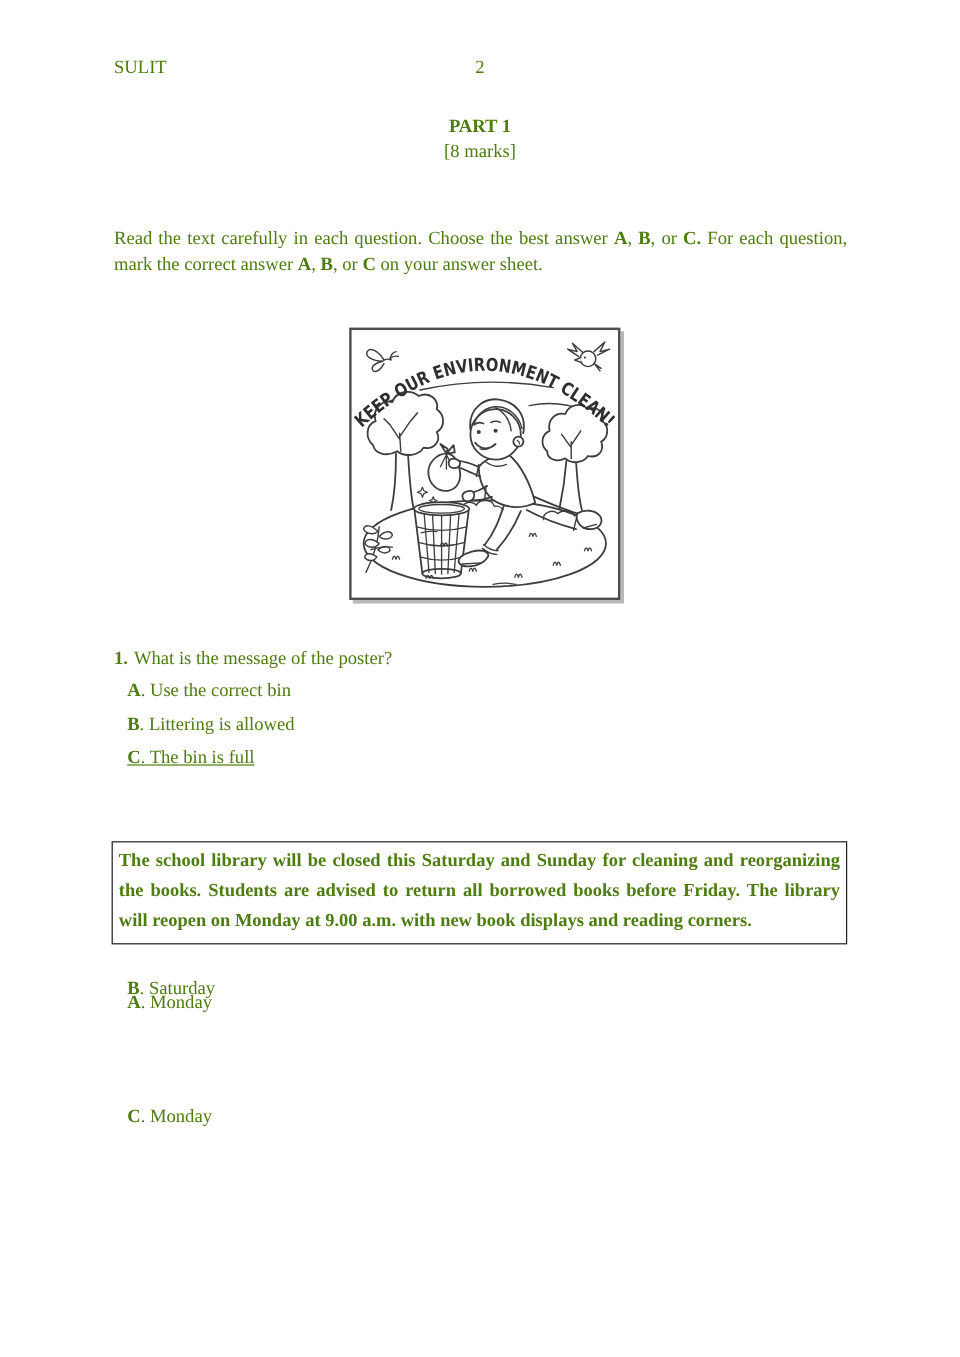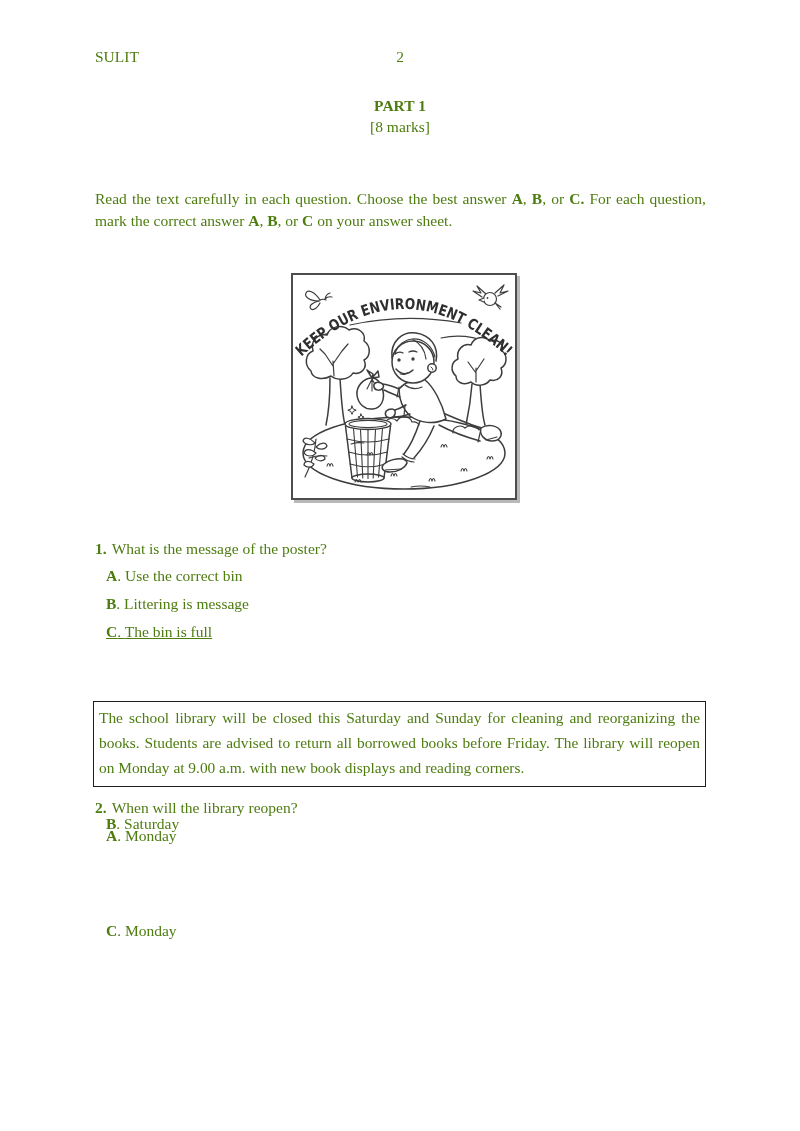--- a/index.html
+++ b/index.html
@@ -35,21 +35,21 @@
   .q-line{left:95px;line-height:20px;}
   .q-num{font-weight:bold;}
   .q-text{margin-left:5px;}
   .opt-line{left:106px;line-height:20px;}
   .opt-letter{font-weight:bold;}
 
   
   .reading-box{
     top:701px;left:93px;width:601px;
     border:1.5px solid #1d1d1d;padding:3px 5px 6px 5px;
-    line-height:25px;text-align:justify;font-size:15.4px;
+    line-height:25px;text-align:justify;font-size:15.4px;font-weight:bold;
   }
 
   
   .q1{top:539px;} .q1a{top:566px;} .q1b{top:594px;} .q1c{top:622px;text-decoration:underline;}
   .q2{top:798px;} .q2a{top:826px;} .q2b{top:814px;} .q2c{top:882px;margin-top:39px;}
 </style>
 </head>
 <body>
 
 <div class="page">
@@ -181,23 +181,22 @@
           <path d="M74 180 q1.5 -5 3 0 q1.5 -5 3 0"></path>
           <path d="M148 172 q1.5 -5 3 0 q1.5 -5 3 0"></path>
           <path d="M 16 183 q 9 -3 18 -2 M 118 212 q 10 -2 19 0 M 58 169 q 7 -2 13 -1"></path>
         </g>
       </g>
     </svg>
   </div>
 
   <div class="abs q-line q1"><span class="q-num">1.</span><span class="q-text">What is the message of the poster?</span></div>
   <div class="abs opt-line q1a"><span class="opt-letter">A</span><span>. </span><span>Use the correct bin</span></div>
-  <div class="abs opt-line q1b"><span class="opt-letter">B</span><span>. </span><span>Littering is message</span></div>
+  <div class="abs opt-line q1b"><span class="opt-letter">B</span><span>. </span><span>Littering is allowed</span></div>
   <div class="abs opt-line q1c"><span class="opt-letter">C</span><span>. </span><span>The bin is full</span></div>
 
   <div class="abs reading-box"><span>The school library will be closed this Saturday and Sunday for cleaning and reorganizing the books. Students are advised to return all borrowed books before Friday.  The library will reopen on Monday at 9.00 a.m. with new book displays and reading corners.</span></div>
 
-  <div class="abs q-line q2"><span class="q-num">2.</span><span class="q-text">When will the library reopen?</span></div>
   <div class="abs opt-line q2a"><span class="opt-letter">A</span><span>. </span><span>Monday</span></div>
   <div class="abs opt-line q2b"><span class="opt-letter">B</span><span>. </span><span>Saturday</span></div>
   <div class="abs opt-line q2c"><span class="opt-letter">C</span><span>. </span><span>Monday</span></div>
 
 </div>
 
 </body></html>

